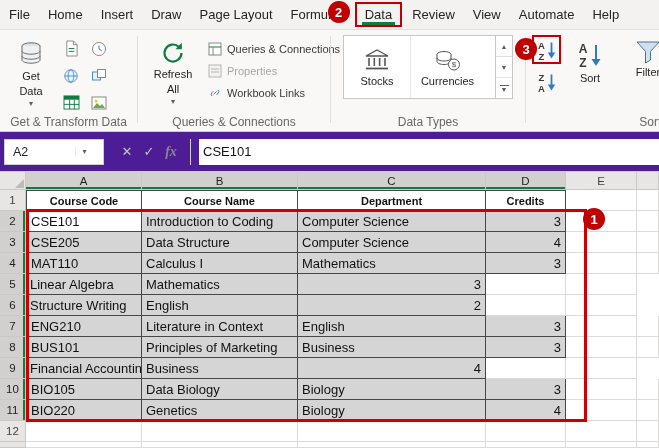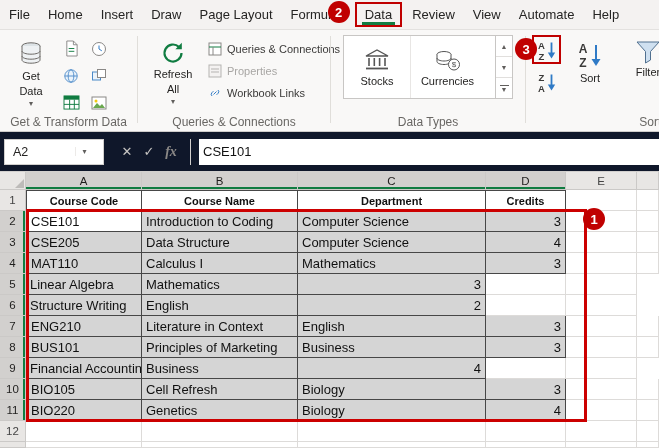--- a/index.html
+++ b/index.html
@@ -92,21 +92,21 @@
   .btn-za {
     position: absolute; left: 9px; top: 40px; width: 24px; height: 24px;
     display: flex; align-items: center; justify-content: center;
   }
   .btn-sort { left: 40px; width: 48px; }
   .btn-filter { left: 94px; width: 56px; }
 
   
   .fbar {
     position: absolute; top: 132px; left: 0; width: 100%; height: 40px;
-    background: #0f172a; border-bottom: 1px solid #d2d0ce;
+    background: #4c1d95; border-bottom: 1px solid #d2d0ce;
     display: flex; align-items: center;
   }
   .namebox {
     width: 100px; height: 26px; margin-left: 4px; background: #fff;
     border: 1px solid #d2d0ce; display: flex; align-items: center;
   }
   .namebox input {
     width: 70px; border: none; outline: none; background: transparent;
     font-family: inherit; font-size: 12.5px; padding-left: 8px; color: #252423;
   }
@@ -497,21 +497,21 @@
       <div class="c tbl sel">Financial Accounting</div>
       <div class="c tbl sel">Business</div>
       <div class="c tbl sel num">4</div>
       <div class="c"></div>
       <div class="c"></div>
     </div>
 
     <div class="srow">
       <div class="rh sel">10</div>
       <div class="c tbl bl sel">BIO105</div>
-      <div class="c tbl sel">Cell Refresh</div>
+      <div class="c tbl sel">Data Biology</div>
       <div class="c tbl sel">Biology</div>
       <div class="c tbl sel num">3</div>
       <div class="c"></div>
       <div class="c"></div>
     </div>
 
     <div class="srow">
       <div class="rh sel">11</div>
       <div class="c tbl bl sel">BIO220</div>
       <div class="c tbl sel">Genetics</div>

